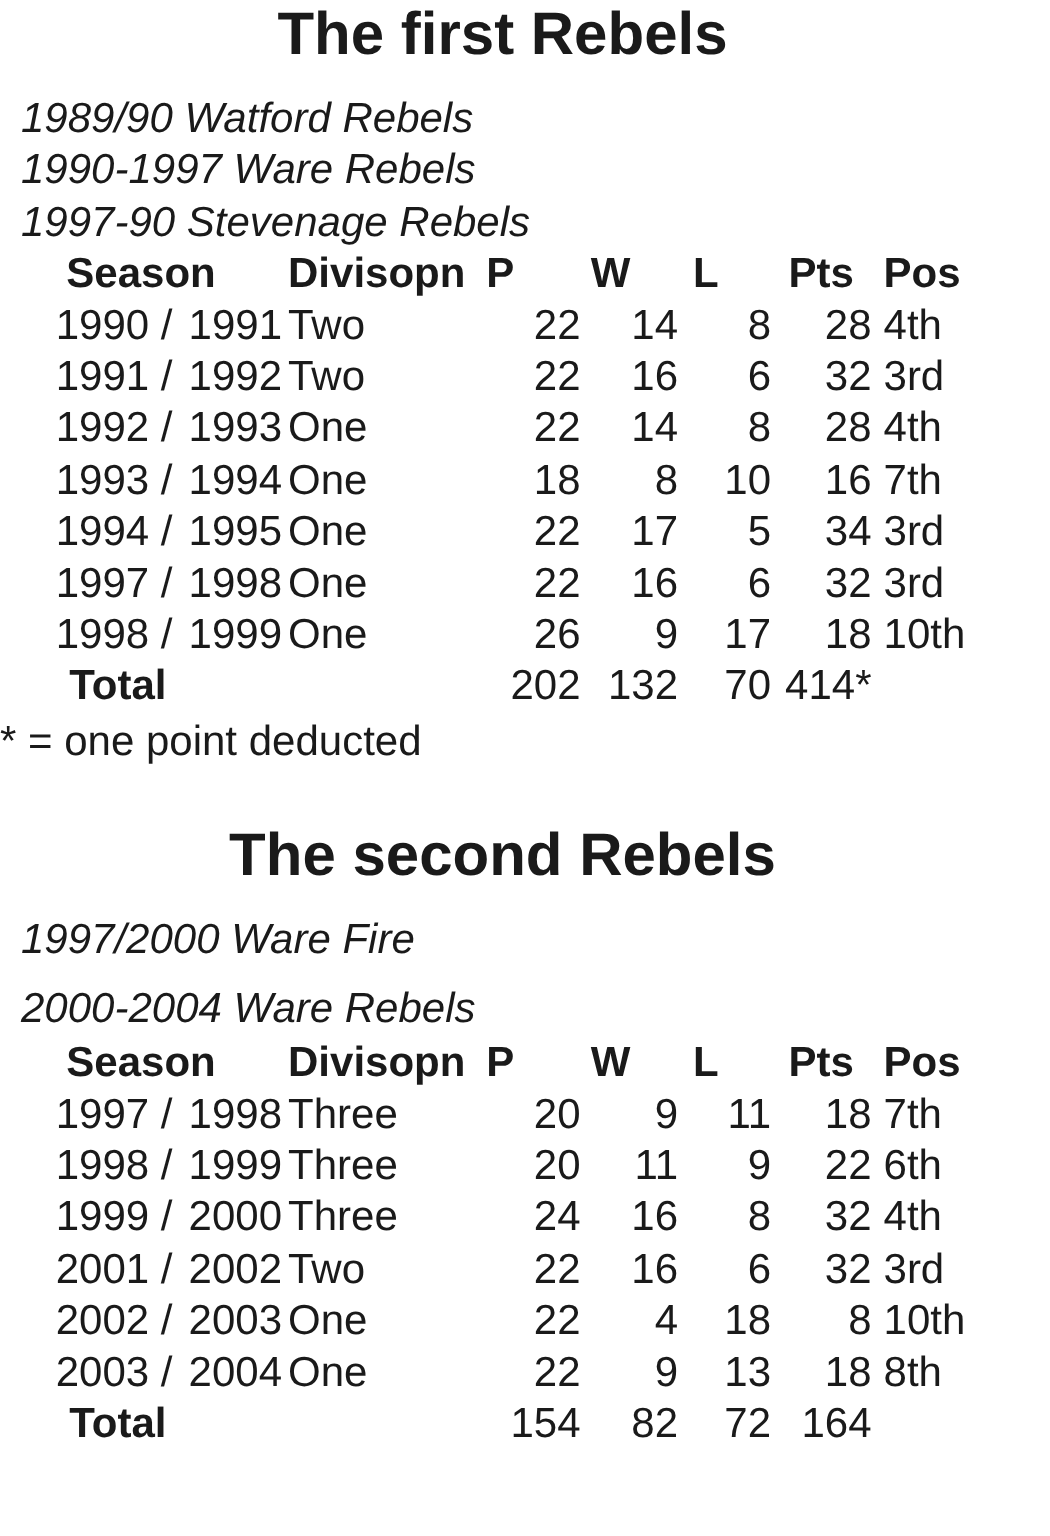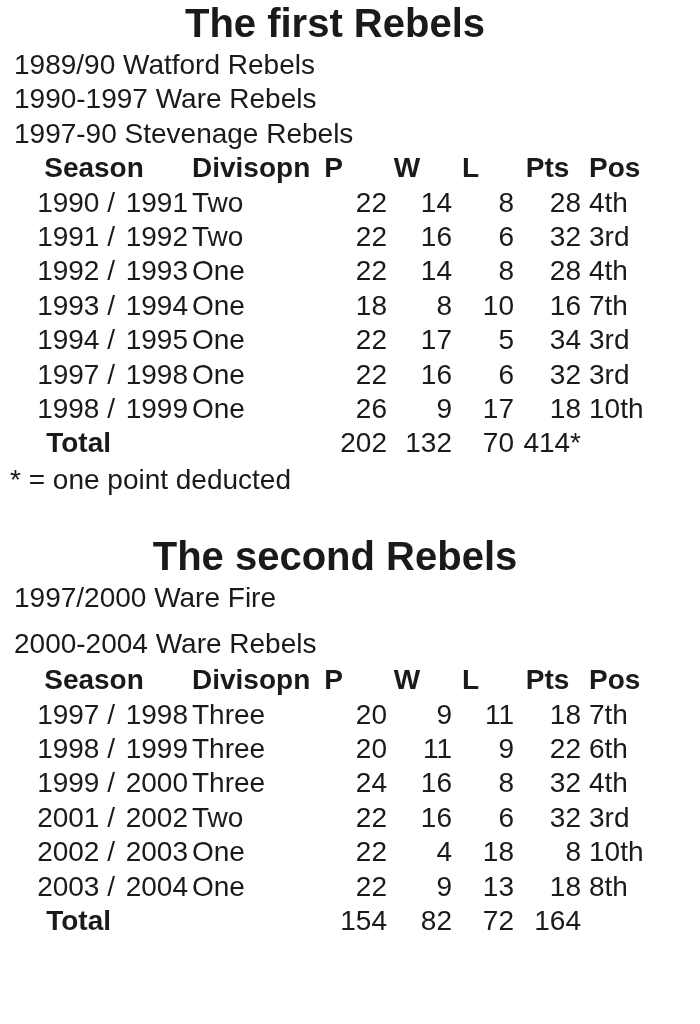--- a/index.html
+++ b/index.html
@@ -16,21 +16,21 @@
   .title {
     margin: 0;
     padding: 2px 30px 0 0;
     text-align: center;
     font-size: 40px;
     font-weight: 700;
     line-height: 42px;
     white-space: nowrap;
   }
   .sec2 .title { margin-top: 36px; }
-  .history { margin-top: 4px; }
+  .history { margin-top: 18px; font-style: italic; }
   .history-line {
     margin: 0;
     padding-left: 14px;
     font-size: 28px;
     line-height: 34.4px;
     white-space: nowrap;
   }
   .sec2 .history-line + .history-line { margin-top: 11px; }
   table.season-table {
     width: 700px;
@@ -54,21 +54,20 @@
   .c-div  { text-align: left;  padding-left: 4px; }
   .c-y1   { text-align: right; padding-left: 27px; }
   .c-y2   { text-align: right; }
   .c-num  { text-align: right; }
   th.c-num-shift { text-align: center; padding-right: 25px; }
   th.c-num-pts   { text-align: center; }
   .c-pos  { text-align: left; padding-left: 8px; margin-top: 44px; }
   .total-label { font-weight: 700; text-align: right; padding-right: 4px; }
   .footnote {
     margin: 2px 0 0 0;
-    padding-left: 10px;
     font-size: 28px;
     line-height: 34.4px;
     white-space: nowrap;
   }
 </style>
 </head>
 <body>
 
 <div class="doc">
 

